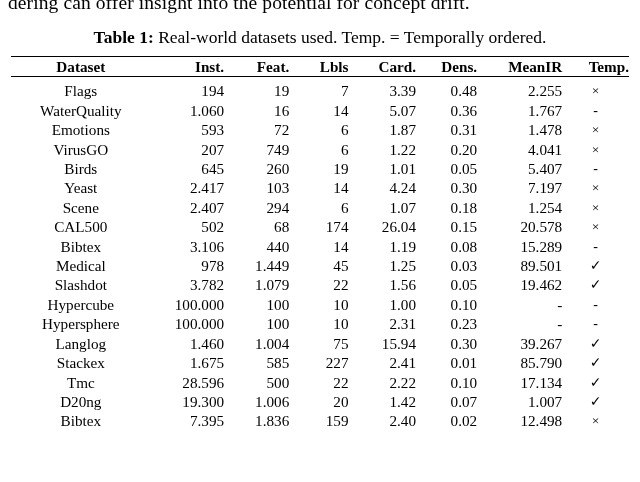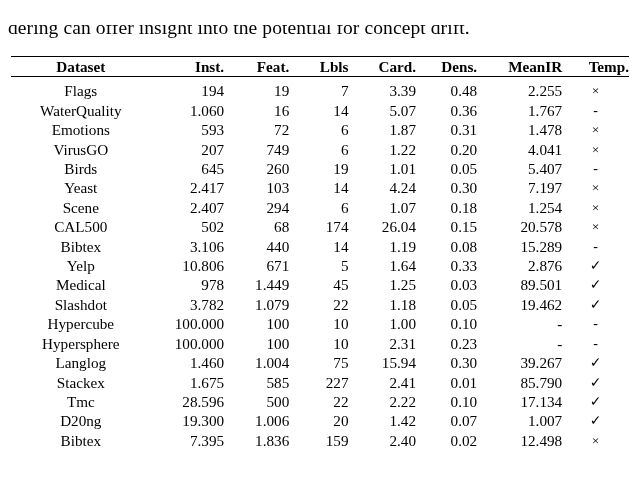--- a/index.html
+++ b/index.html
@@ -20,21 +20,20 @@
     height: 482px;
     box-sizing: border-box;
   }
   .body-text-clip {
     position: absolute;
     top: 0;
     left: 8px;
     width: 624px;
     height: 22px;
     overflow: hidden;
-    margin-top: 25px;
   }
   .body-text-clip .line {
     font-size: 19.5px;
     line-height: 22px;
     white-space: nowrap;
     position: relative;
     top: -8px;
     letter-spacing: 0.1px;
   }
   .caption {
@@ -101,20 +100,24 @@
 </style>
 </head>
 <body>
 
 <div class="page">
 
   <div class="body-text-clip">
     <div class="line">dering can offer insight into the potential for concept drift.</div>
   </div>
 
+  <div class="caption">
+    <b>Table 1:</b>
+    <span>Real-world datasets used. Temp. = Temporally ordered.</span>
+  </div>
 
   <div class="table-wrap">
     <table class="ds">
       <tbody id="tbody">
           <tr class="rule-top">
             <td colspan="8"></td>
           </tr>
           <tr>
             <th class="col-name">Dataset</th>
             <th class="col-num c-inst">Inst.</th>
@@ -215,45 +218,35 @@
             <td class="col-name">Bibtex</td>
             <td class="col-num c-inst">3.106</td>
             <td class="col-num c-feat">440</td>
             <td class="col-num c-lbls">14</td>
             <td class="col-num c-card">1.19</td>
             <td class="col-num c-dens">0.08</td>
             <td class="col-num c-meanir">15.289</td>
             <td class="c-temp"><span class="dash">-</span></td>
           </tr>
           <tr>
-            <td class="col-name">Yelp</td>
-            <td class="col-num c-inst">10.806</td>
-            <td class="col-num c-feat">671</td>
-            <td class="col-num c-lbls">5</td>
-            <td class="col-num c-card">1.64</td>
-            <td class="col-num c-dens">0.33</td>
-            <td class="col-num c-meanir">2.876</td>
-            <td class="c-temp"><span class="tick">✓</span></td>
-          </tr>
-          <tr>
             <td class="col-name">Medical</td>
             <td class="col-num c-inst">978</td>
             <td class="col-num c-feat">1.449</td>
             <td class="col-num c-lbls">45</td>
             <td class="col-num c-card">1.25</td>
             <td class="col-num c-dens">0.03</td>
             <td class="col-num c-meanir">89.501</td>
             <td class="c-temp"><span class="tick">✓</span></td>
           </tr>
           <tr>
             <td class="col-name">Slashdot</td>
             <td class="col-num c-inst">3.782</td>
             <td class="col-num c-feat">1.079</td>
             <td class="col-num c-lbls">22</td>
-            <td class="col-num c-card">1.18</td>
+            <td class="col-num c-card">1.56</td>
             <td class="col-num c-dens">0.05</td>
             <td class="col-num c-meanir">19.462</td>
             <td class="c-temp"><span class="tick">✓</span></td>
           </tr>
           <tr>
             <td class="col-name">Hypercube</td>
             <td class="col-num c-inst">100.000</td>
             <td class="col-num c-feat">100</td>
             <td class="col-num c-lbls">10</td>
             <td class="col-num c-card">1.00</td>

